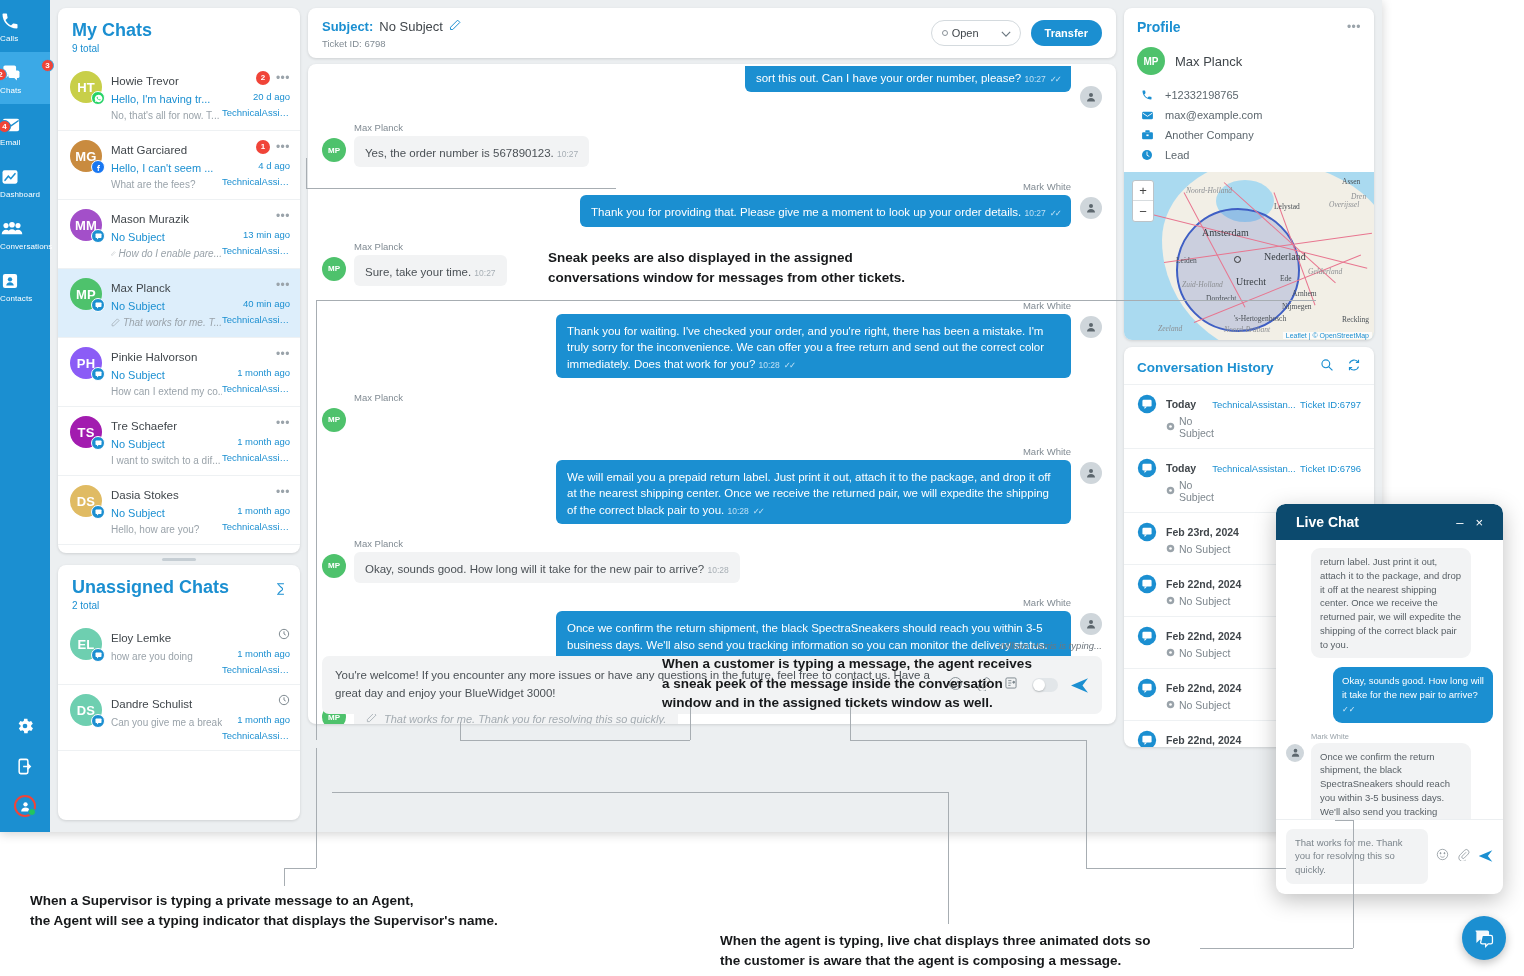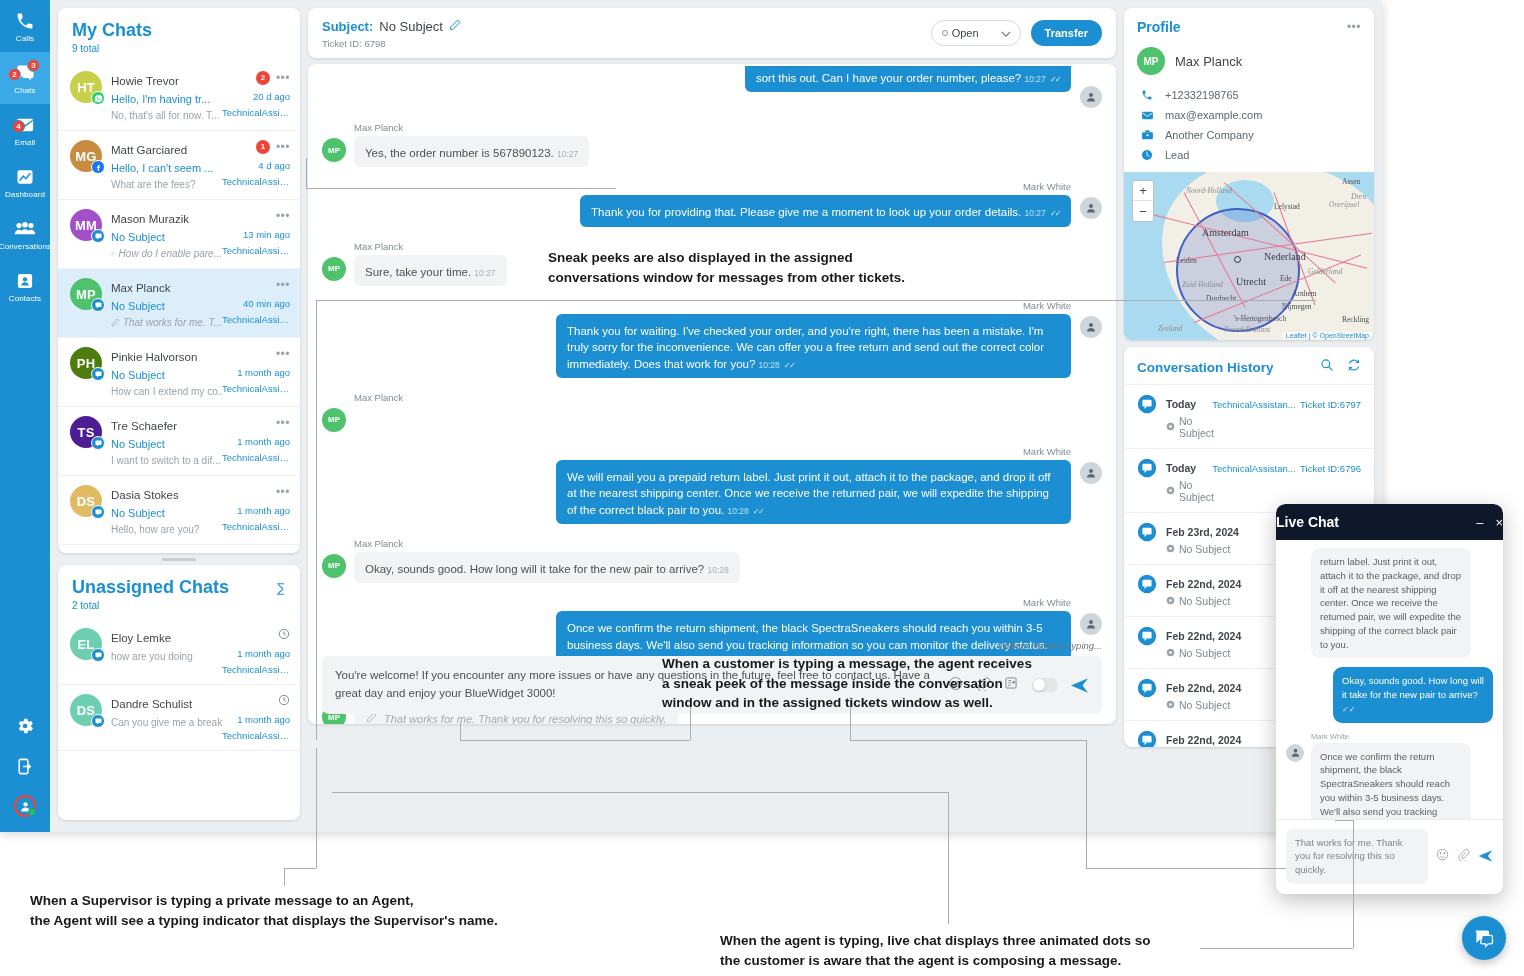--- a/index.html
+++ b/index.html
@@ -21,21 +21,21 @@
   }
 
   
   .rail {
     position: absolute; left: 0; top: 0; width: 50px; height: 832px;
     background: #1b8fd1;
     display: flex; flex-direction: column; align-items: center;
   }
   .rail-item {
     width: 50px; height: 52px;
-    display: flex; flex-direction: column; align-items: center; justify-content: center;
+    display: flex; flex-direction: column; justify-content: center;
     color: #fff; position: relative; cursor: pointer;
   }
   .rail-item.active { background: #3ba9e6; }
   .rail-item .ri-ico { position: relative; height: 22px; display: flex; align-items: center; }
   .rail-item .ri-label { font-size: 8px; margin-top: 2px; letter-spacing: .1px; white-space: nowrap; }
   .rail-badge {
     position: absolute; background: #f04438; color: #fff;
     border-radius: 50%; font-size: 8px; line-height: 12px;
     min-width: 13px; height: 13px; text-align: center; font-weight: bold;
     border: 1.5px solid #1b8fd1;
@@ -202,22 +202,22 @@
   .h-tid { font-size: 9.5px; color: #1b8fd1; margin-top: 4px; }
   .load-more { position: absolute; right: 14px; bottom: 10px; font-size: 10.5px; color: #1b8fd1; cursor: pointer; }
 
   
   #livechat {
     position: absolute; left: 1276px; top: 504px; width: 227px; height: 390px;
     background: #fff; border-radius: 9px; box-shadow: 0 6px 22px rgba(0,0,0,.25);
     overflow: hidden; display: flex; flex-direction: column; z-index: 40;
   }
   .lc-head {
-    background: #0f172a; color: #fff; height: 36px; display: flex; align-items: center;
-    justify-content: space-between; padding: 0 0; border-radius: 9px 9px 0 0;
+    background: #0c4a6e; color: #fff; height: 36px; display: flex; align-items: center;
+    justify-content: space-between; padding: 0 20px; border-radius: 9px 9px 0 0;
   }
   .lc-title { font-size: 14px; font-weight: bold; }
   .lc-ctl { display: flex; align-items: center; gap: 12px; }
   .lc-ctl span { cursor: pointer; font-size: 13px; line-height: 1; }
   .lc-body { flex: 1; padding: 8px 10px 0; overflow: hidden; position: relative; }
   .lc-msg { display: flex; margin-bottom: 9px; }
   .lc-msg.out { justify-content: flex-end; }
   .lc-av { width: 18px; height: 18px; border-radius: 50%; background: #cfd6db; flex: 0 0 18px; margin-right: 7px; margin-top: 12px; display: flex; align-items: center; justify-content: center; color: #5d676e; }
   .lc-col { display: flex; flex-direction: column; max-width: 160px; }
   .lc-sender { font-size: 7.5px; color: #9aa3aa; margin-bottom: 2px; }
@@ -444,21 +444,21 @@
       <span class="m-top">
 
         <span class="dots">•••</span>
       </span>
       <span class="m-time">40 min ago</span>
       <span class="m-tag">TechnicalAssistan...</span>
     </span>
   </div>
   <div class="chat-row">
     <span class="av-wrap">
-      <span class="av" style="background:#4d7c0f">PH</span>
+      <span class="av" style="background:#8b5cf6">PH</span>
       <span class="av-ch" style="background:#1b8fd1">
                 <svg width="9" height="9" viewBox="0 0 24 24" fill="#fff">
                   <rect x="4" y="4" width="16" height="12" rx="2"></rect>
                   <path d="M8 16v4l4-4z"></path>
                 </svg>
               </span>
     </span>
     <span class="chat-body">
       <span class="c-name">Pinkie Halvorson</span>
       <span class="c-sub">No Subject</span>
@@ -470,21 +470,21 @@
       <span class="m-top">
 
         <span class="dots">•••</span>
       </span>
       <span class="m-time">1 month ago</span>
       <span class="m-tag">TechnicalAssistan...</span>
     </span>
   </div>
   <div class="chat-row">
     <span class="av-wrap">
-      <span class="av" style="background:#4c1d95">TS</span>
+      <span class="av" style="background:#a21caf">TS</span>
       <span class="av-ch" style="background:#1b8fd1">
                 <svg width="9" height="9" viewBox="0 0 24 24" fill="#fff">
                   <rect x="4" y="4" width="16" height="12" rx="2"></rect>
                   <path d="M8 16v4l4-4z"></path>
                 </svg>
               </span>
     </span>
     <span class="chat-body">
       <span class="c-name">Tre Schaefer</span>
       <span class="c-sub">No Subject</span>

